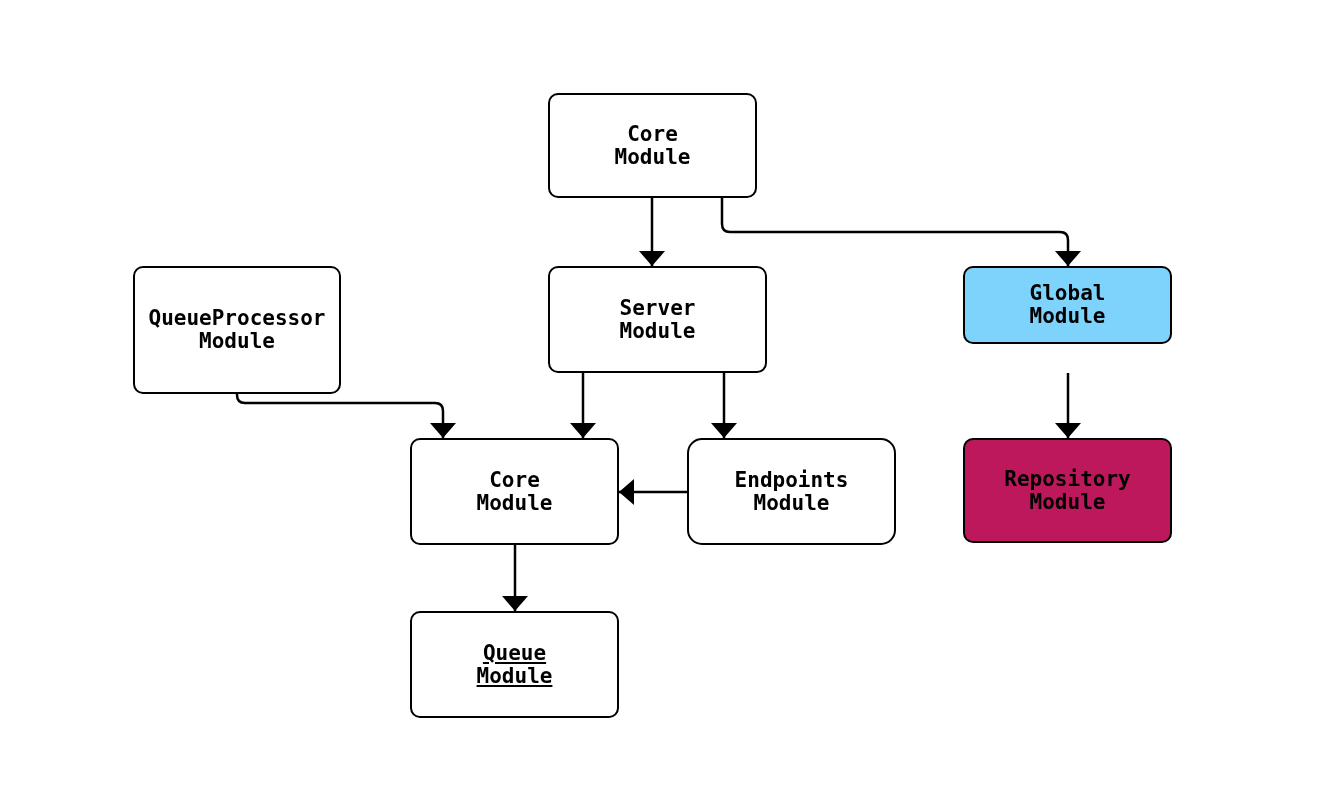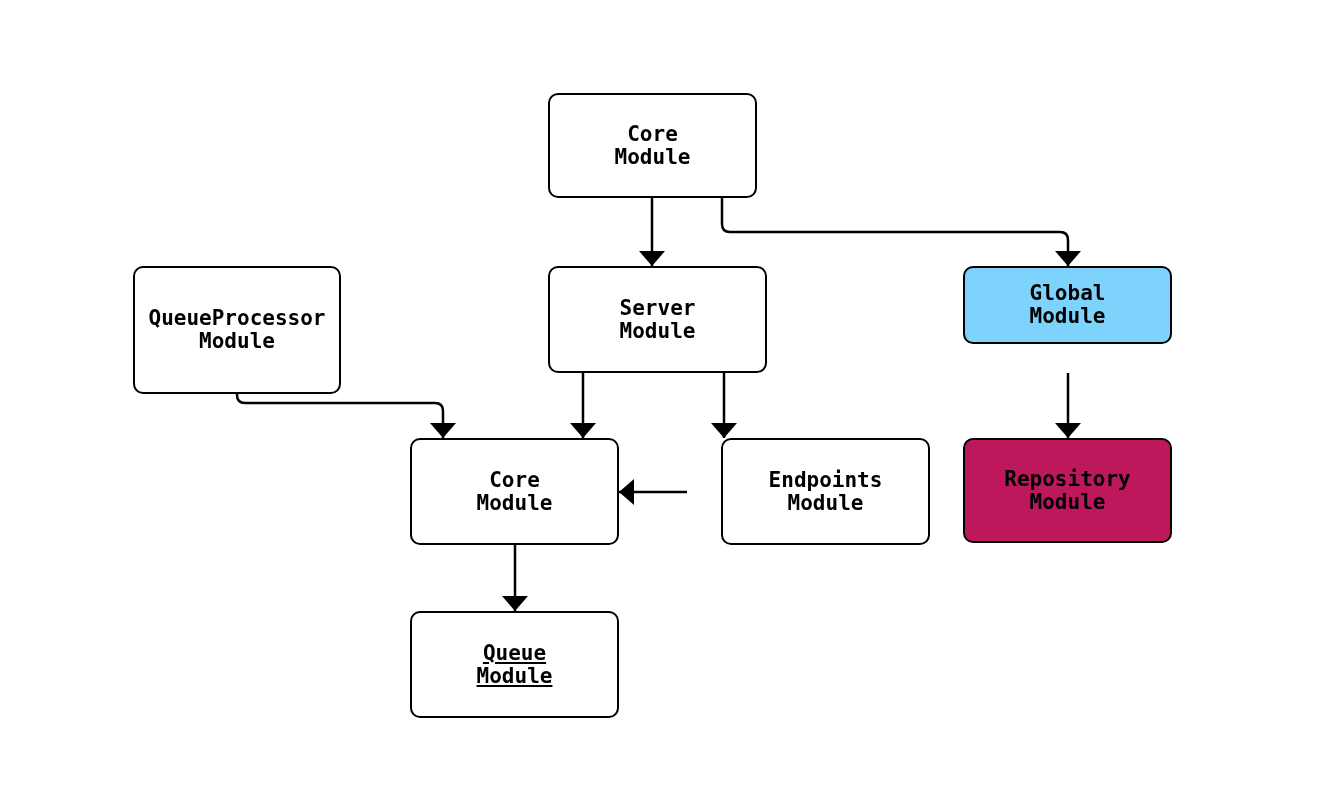--- a/index.html
+++ b/index.html
@@ -62,19 +62,19 @@
 <div class="node" style="left: 548px; top: 93px; width: 209px; height: 105px; background: rgb(255, 255, 255); border-color: rgb(0, 0, 0); border-width: 2.5px; border-radius: 10px; color: rgb(0, 0, 0);"><span>Core
 Module</span></div>
     <div class="node" style="left: 133px; top: 266px; width: 208px; height: 128px; background: rgb(255, 255, 255); border-color: rgb(0, 0, 0); border-width: 2.5px; border-radius: 10px; color: rgb(0, 0, 0);"><span>QueueProcessor
 Module</span></div>
     <div class="node" style="left: 548px; top: 266px; width: 219px; height: 107px; background: rgb(255, 255, 255); border-color: rgb(0, 0, 0); border-width: 2.5px; border-radius: 10px; color: rgb(0, 0, 0);"><span>Server
 Module</span></div>
     <div class="node" style="left: 963px; top: 266px; width: 209px; height: 78px; background: #7dd3fc; border-color: rgb(0, 0, 0); border-width: 2.5px; border-radius: 10px; color: rgb(0, 0, 0);"><span>Global
 Module</span></div>
     <div class="node" style="left: 410px; top: 438px; width: 209px; height: 107px; background: rgb(255, 255, 255); border-color: rgb(0, 0, 0); border-width: 2.5px; border-radius: 10px; color: rgb(0, 0, 0);"><span>Core
 Module</span></div>
-    <div class="node" style="left: 721px; top: 438px; width: 209px; height: 107px; background: rgb(255, 255, 255); border-color: rgb(0, 0, 0); border-width: 2.5px; border-radius: 10px; color: rgb(0, 0, 0);"><span>Endpoints
+    <div class="node" style="left: 687px; top: 438px; width: 209px; height: 107px; background: rgb(255, 255, 255); border-color: rgb(0, 0, 0); border-width: 2.5px; border-radius: 15px; color: rgb(0, 0, 0);"><span>Endpoints
 Module</span></div>
     <div class="node" style="left: 963px; top: 438px; width: 209px; height: 105px; background: #be185d; border-color: rgb(0, 0, 0); border-width: 2.5px; border-radius: 10px; color: rgb(0, 0, 0);"><span>Repository
 Module</span></div>
     <div class="node" style="left: 410px; top: 611px; width: 209px; height: 107px; background: rgb(255, 255, 255); border-color: rgb(0, 0, 0); border-width: 2.5px; border-radius: 10px; color: rgb(0, 0, 0); text-decoration: underline;"><span>Queue
 Module</span></div>
   </div>
 
 </body></html>

